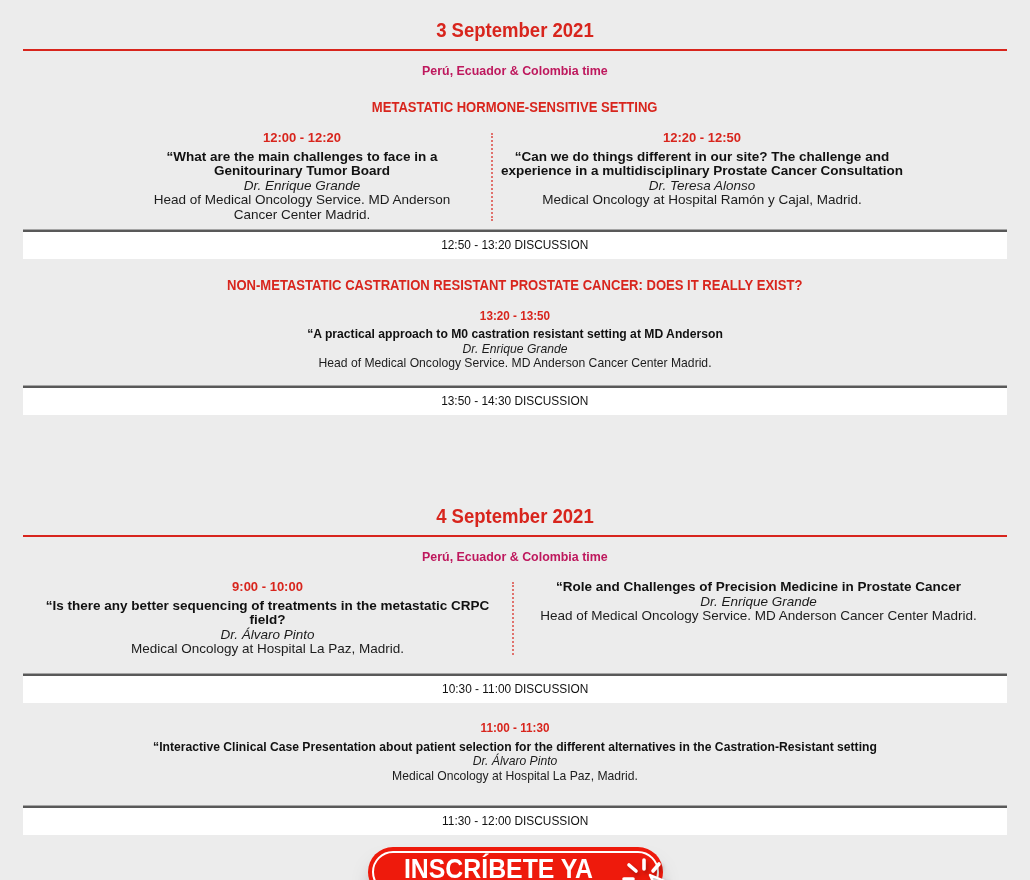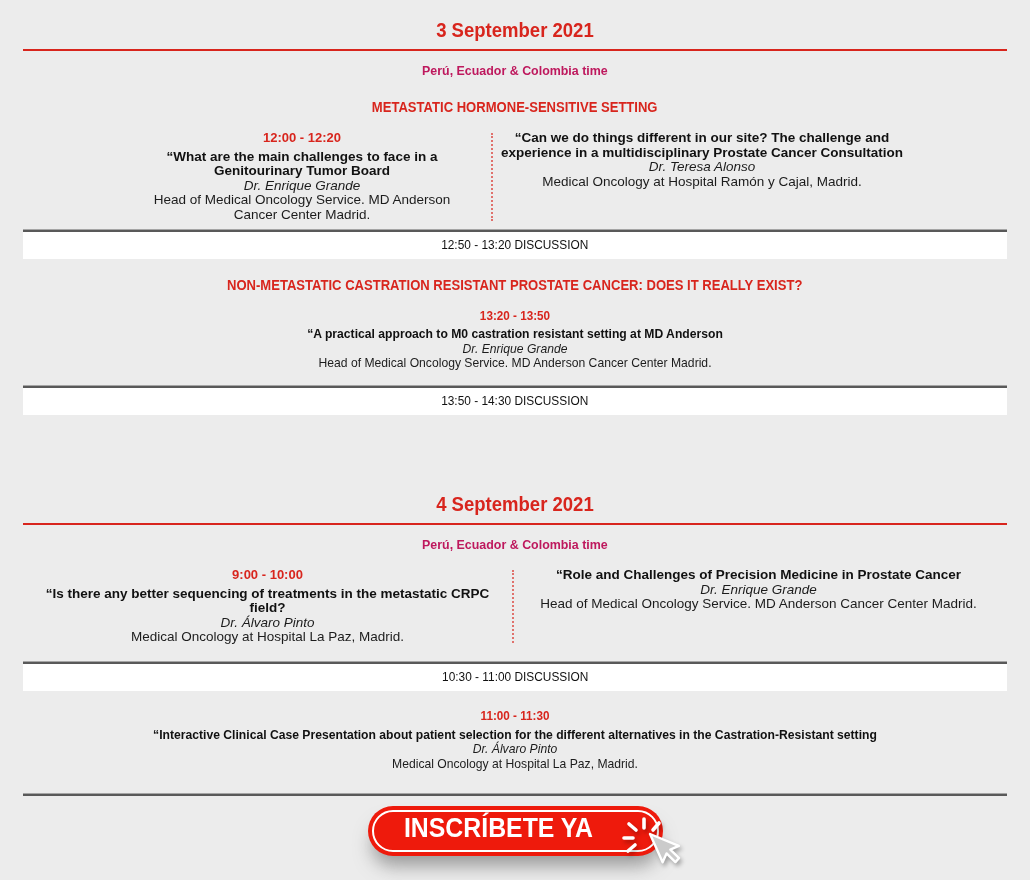--- a/index.html
+++ b/index.html
@@ -45,21 +45,21 @@
   .cols-d1 .col-a{width:336px;margin-left:111px;}
   .cols-d1 .col-b{width:418px;padding:0 2px;}
   .cols-d2 .col-a{width:489px;padding:0 14px;}
   .cols-d2 .col-b{width:489px;padding:0 14px;}
   .vdot{border-left:2px dotted rgba(216,37,29,.62);margin:2px 0;}
   .cols-d1 .vdot{margin-left:21px;margin-right:0;}
 
   .solo{margin:16px 23px 0;transform:scaleX(.90);transform-origin:50% 50%;}
 
   
-  .disc{margin:0 23px;}
+  .disc{margin:12px 23px;}
   .disc-line{height:1px;background:#fff;border-top:1.5px solid #a5a5a5;border-bottom:2px solid #595959;}
   .disc-bar{background:#fff;text-align:center;font-size:13.2px;color:#111;padding:5px 0 7px;}
   .disc-bar > span{display:inline-block;transform:scaleX(.90);}
 
   .mt6{margin-top:6px;}
   .mt14{margin-top:14px;}
   .mt16{margin-top:16px;}
   .mt22{margin-top:22px;}
   .day2 .date{padding-top:78px;}
 
@@ -106,20 +106,21 @@
 
     <div class="cols cols-d1">
       <div class="talk col-a">
         <div class="time">12:00 - 12:20</div>
         <div class="title">“What are the main challenges to face in a Genitourinary Tumor Board</div>
         <div class="speaker">Dr. Enrique Grande</div>
         <div class="affil">Head of Medical Oncology Service. MD Anderson Cancer Center Madrid.</div>
       </div>
       <div class="vdot"></div>
       <div class="talk col-b">
+        <div class="time">12:20 - 12:50</div>
         <div class="title">“Can we do things different in our site? The challenge and experience in a multidisciplinary Prostate Cancer Consultation</div>
         <div class="speaker">Dr. Teresa Alonso</div>
         <div class="affil">Medical Oncology at Hospital Ramón y Cajal, Madrid.</div>
       </div>
     </div>
 
     <div class="disc mt6">
       <div class="disc-line"></div>
       <div class="disc-bar"><span>12:50 - 13:20 DISCUSSION</span></div>
     </div>
@@ -167,20 +168,21 @@
 
     <div class="talk solo" style="margin-top:18px;">
       <div class="time">11:00 - 11:30</div>
       <div class="title">“Interactive Clinical Case Presentation about patient selection for the different alternatives in the Castration-Resistant setting</div>
       <div class="speaker">Dr. Álvaro Pinto</div>
       <div class="affil">Medical Oncology at Hospital La Paz, Madrid.</div>
     </div>
 
     <div class="disc mt22">
       <div class="disc-line"></div>
+      <div class="disc-bar"><span>11:30 - 12:00 DISCUSSION</span></div>
     </div>
   </section>
 
   <div class="cta-wrap">
     <button class="cta">
       <span class="cta-ring"></span>
       <span class="cta-label">INSCRÍBETE YA</span>
       <svg class="cursor-svg" viewBox="0 0 72 66" aria-hidden="true">
 
         <g stroke="#ffffff" stroke-width="3.6" stroke-linecap="round">

